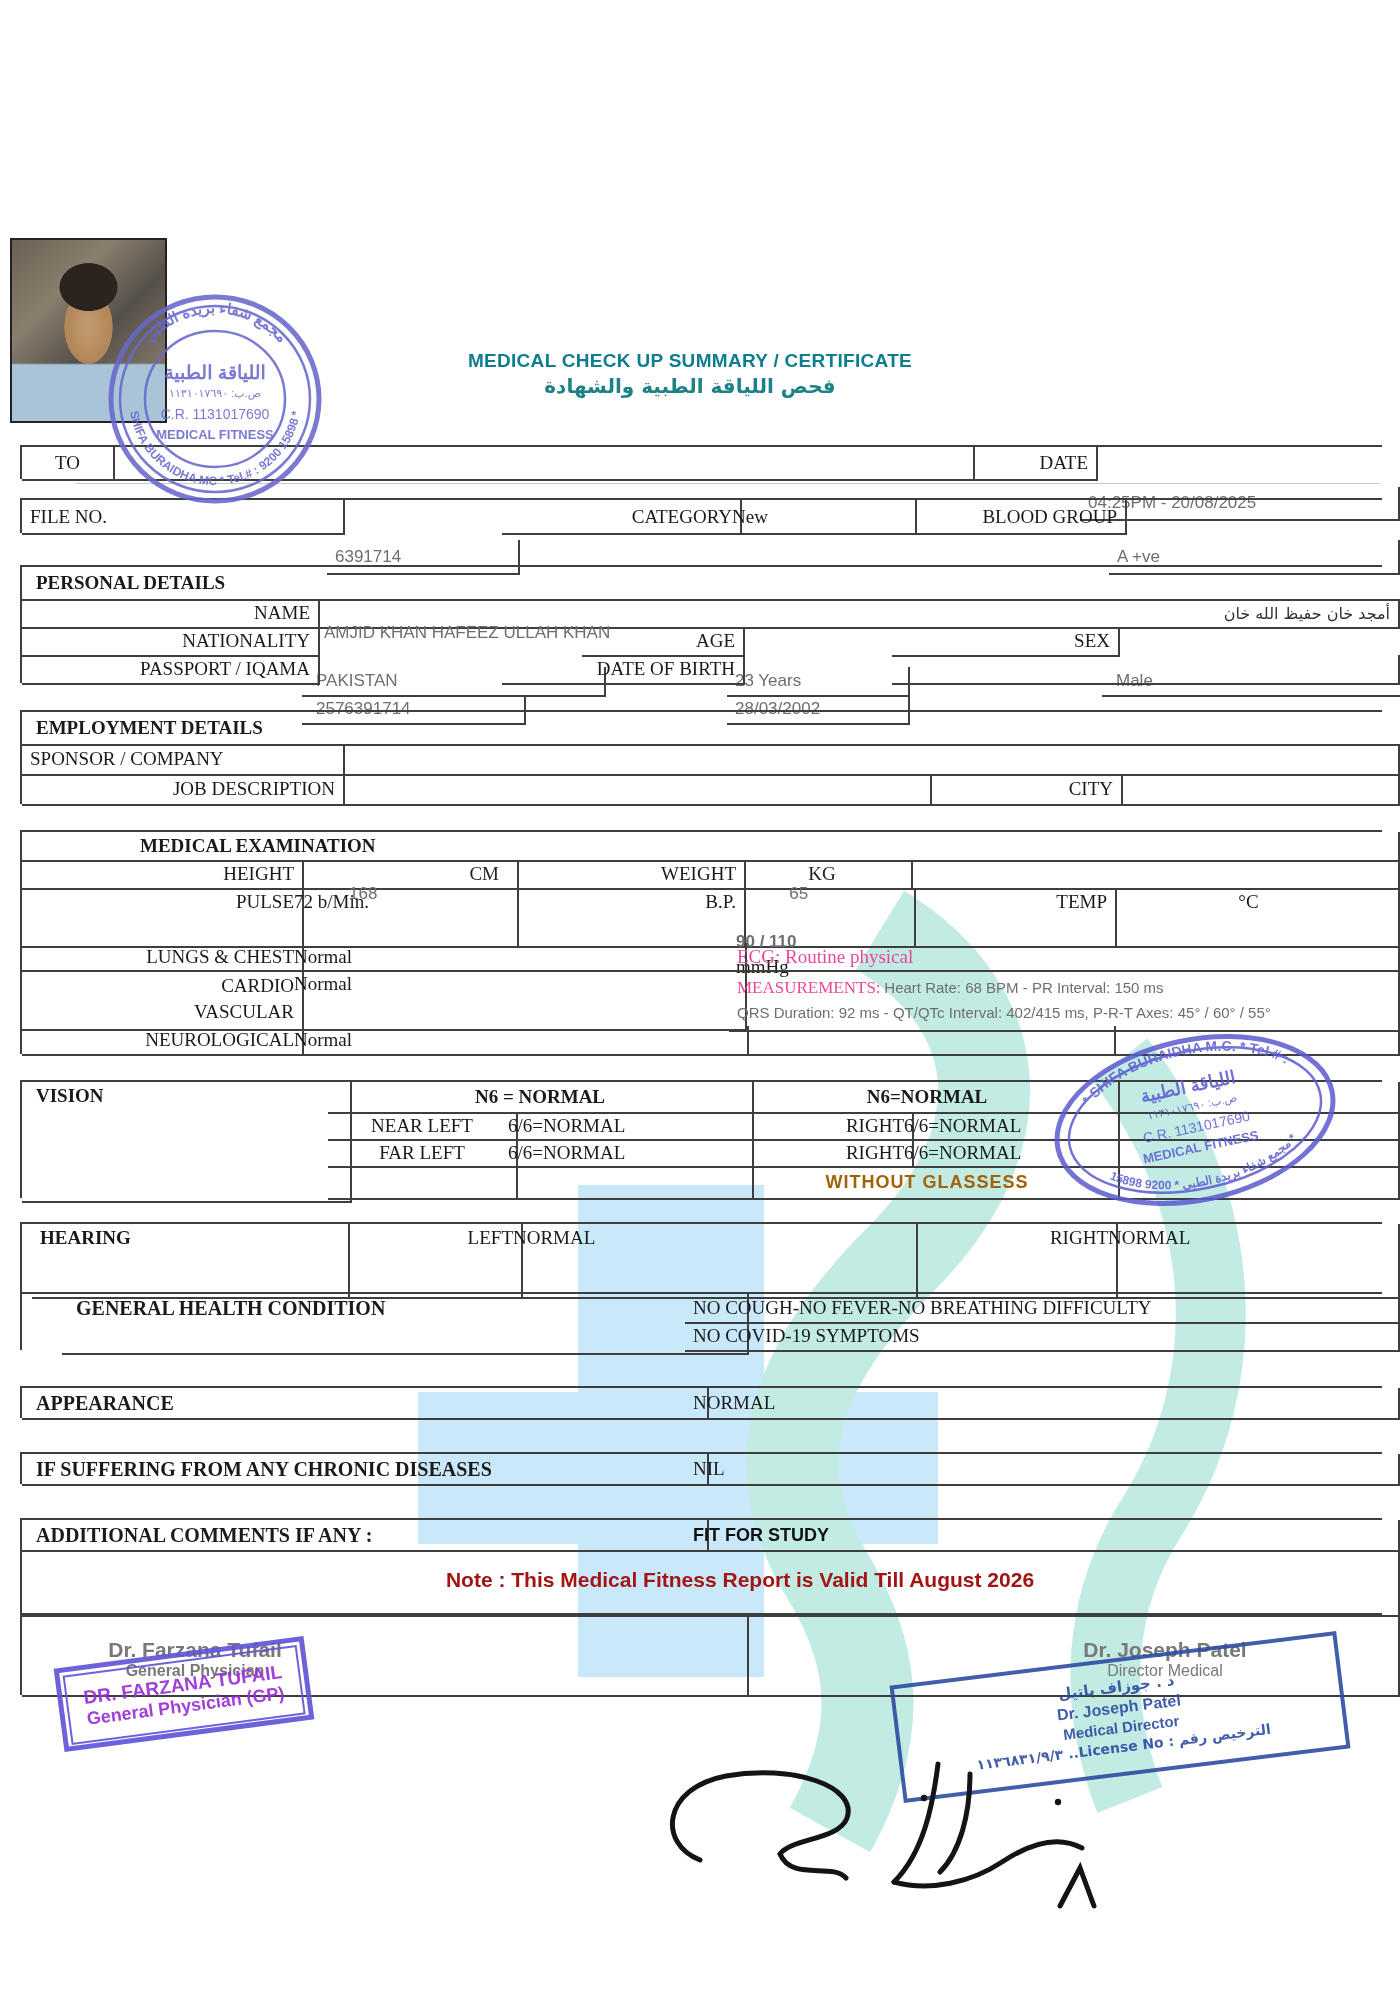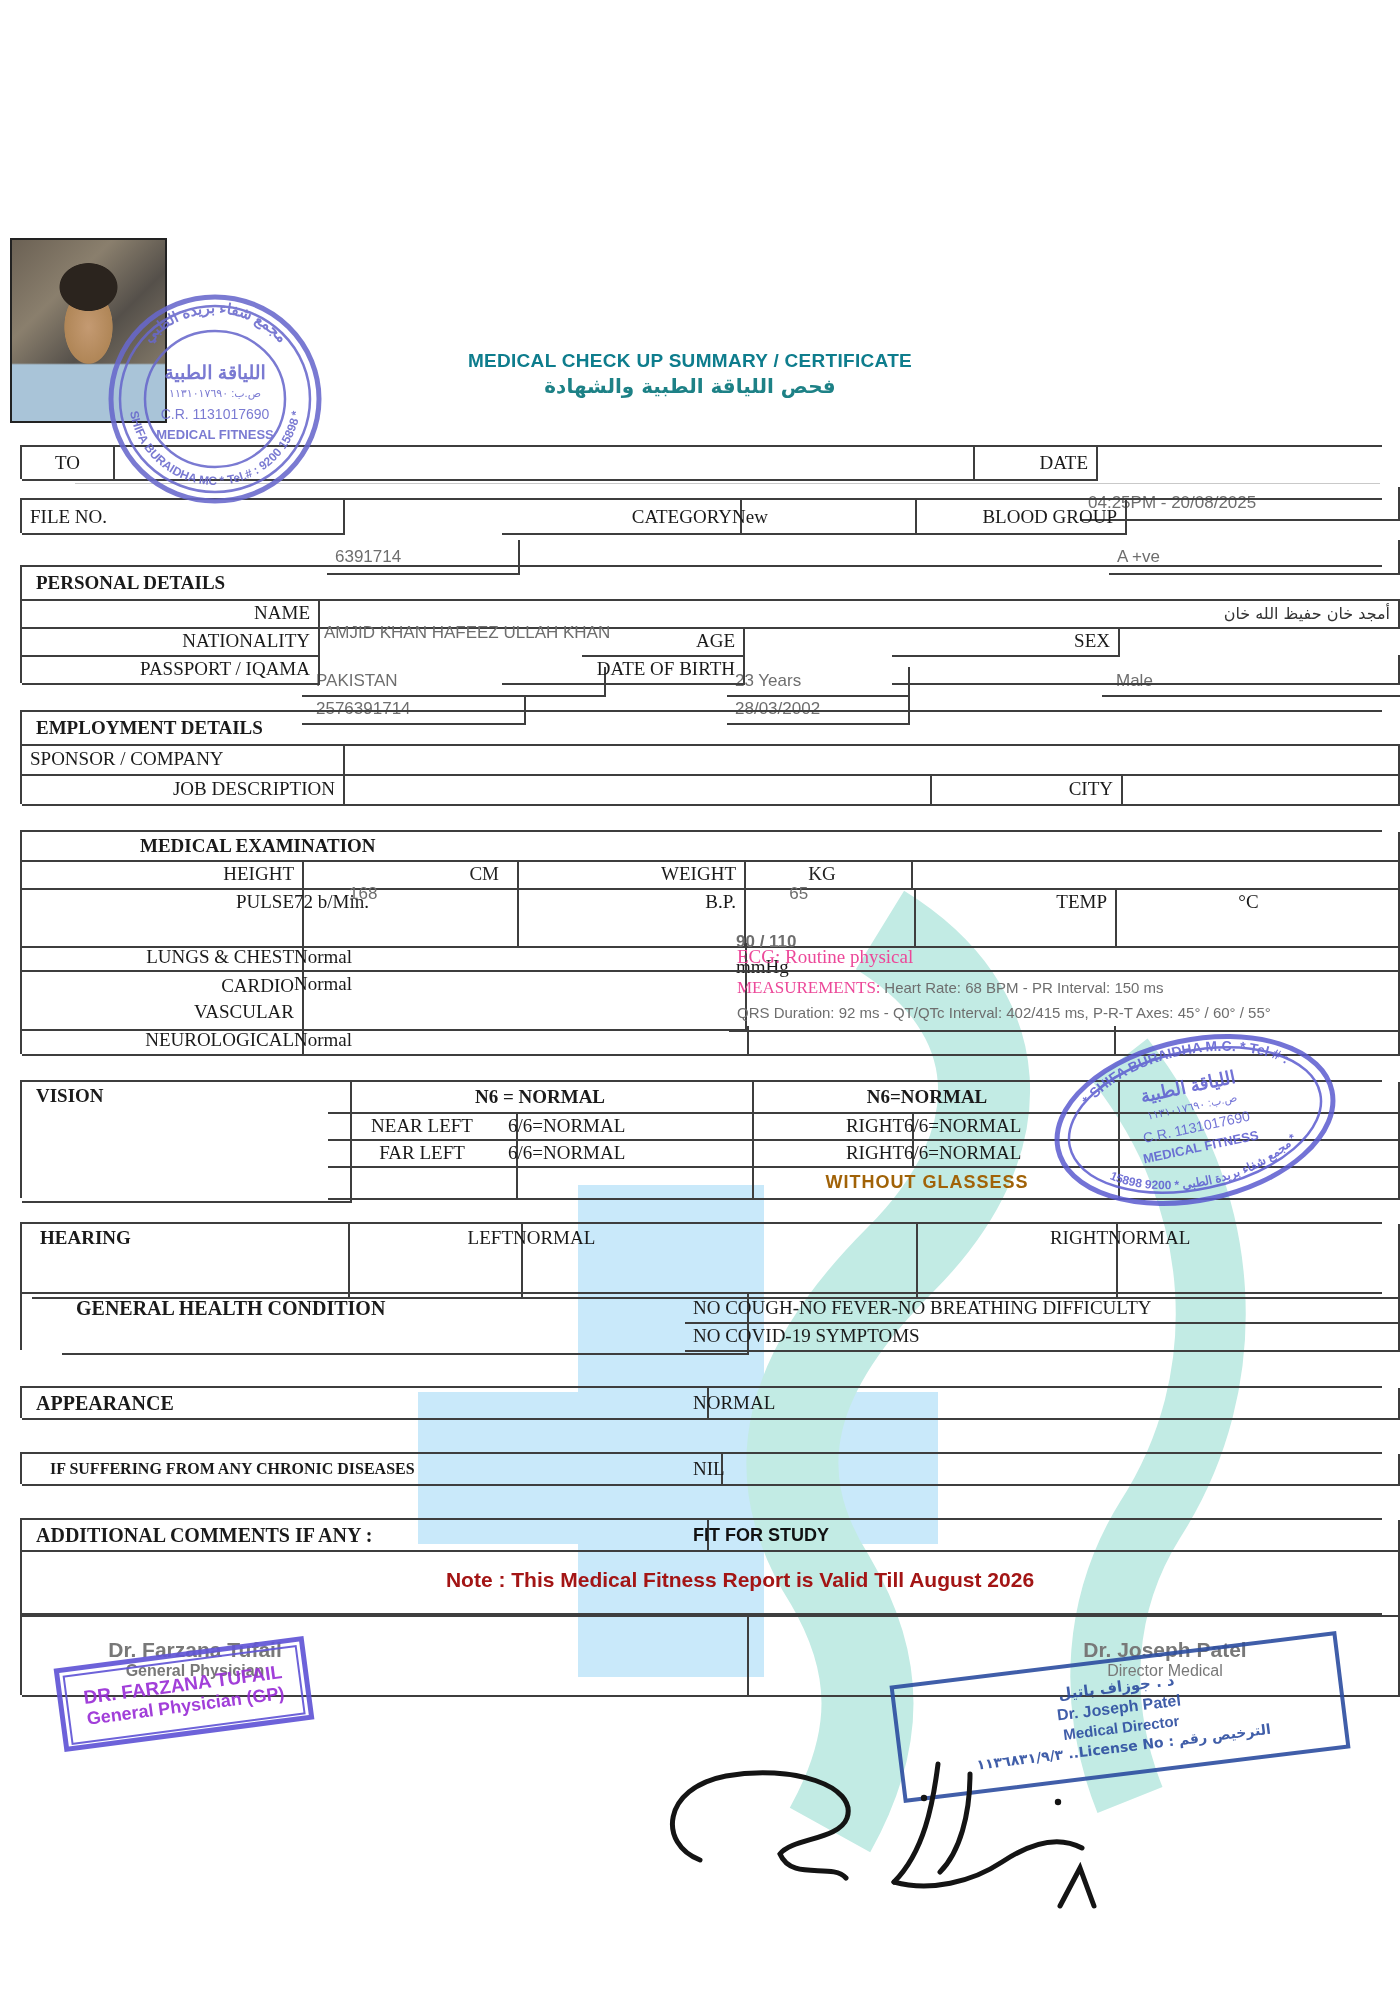--- a/index.html
+++ b/index.html
@@ -184,21 +184,21 @@
     <div class="cell" style="left:663px;top:0;width:697px;height:28px;">NO COUGH-NO FEVER-NO BREATHING DIFFICULTY</div>
     <div class="cell" style="left:663px;top:28px;width:697px;height:28px;">NO COVID-19 SYMPTOMS</div>
   </div>
 
   <div class="tbl" style="left:20px;top:1386px;width:1360px;height:30px;z-index:1;">
     <div class="cell lbl" style="left:0;top:0;width:663px;height:30px;padding-left:14px;font-size:20px;">APPEARANCE</div>
     <div class="cell" style="left:663px;top:0;width:697px;height:30px;">NORMAL</div>
   </div>
 
   <div class="tbl" style="left:20px;top:1452px;width:1360px;height:30px;z-index:1;">
-    <div class="cell lbl" style="left:0;top:0;width:663px;height:30px;padding-left:28px;font-size:16px;">IF SUFFERING FROM ANY CHRONIC DISEASES</div>
+    <div class="cell lbl" style="left:0;top:0;width:663px;height:30px;padding-left:14px;font-size:20px;">IF SUFFERING FROM ANY CHRONIC DISEASES</div>
     <div class="cell" style="left:663px;top:0;width:697px;height:30px;">NIL</div>
   </div>
 
   <div class="tbl" style="left:20px;top:1518px;width:1360px;height:95px;z-index:1;">
     <div class="cell lbl" style="left:0;top:0;width:663px;height:30px;padding-left:14px;font-size:20px;">ADDITIONAL COMMENTS IF ANY :</div>
     <div class="cell" style="left:663px;top:0;width:697px;height:30px;font-family:'Liberation Sans',sans-serif;font-size:18px;font-weight:600;color:#111;">FIT FOR STUDY</div>
     <div class="cell" style="left:0;top:30px;width:1360px;height:65px;"></div>
   </div>
 
   <div class="abs" style="left:340px;top:1568px;width:800px;text-align:center;z-index:2;

